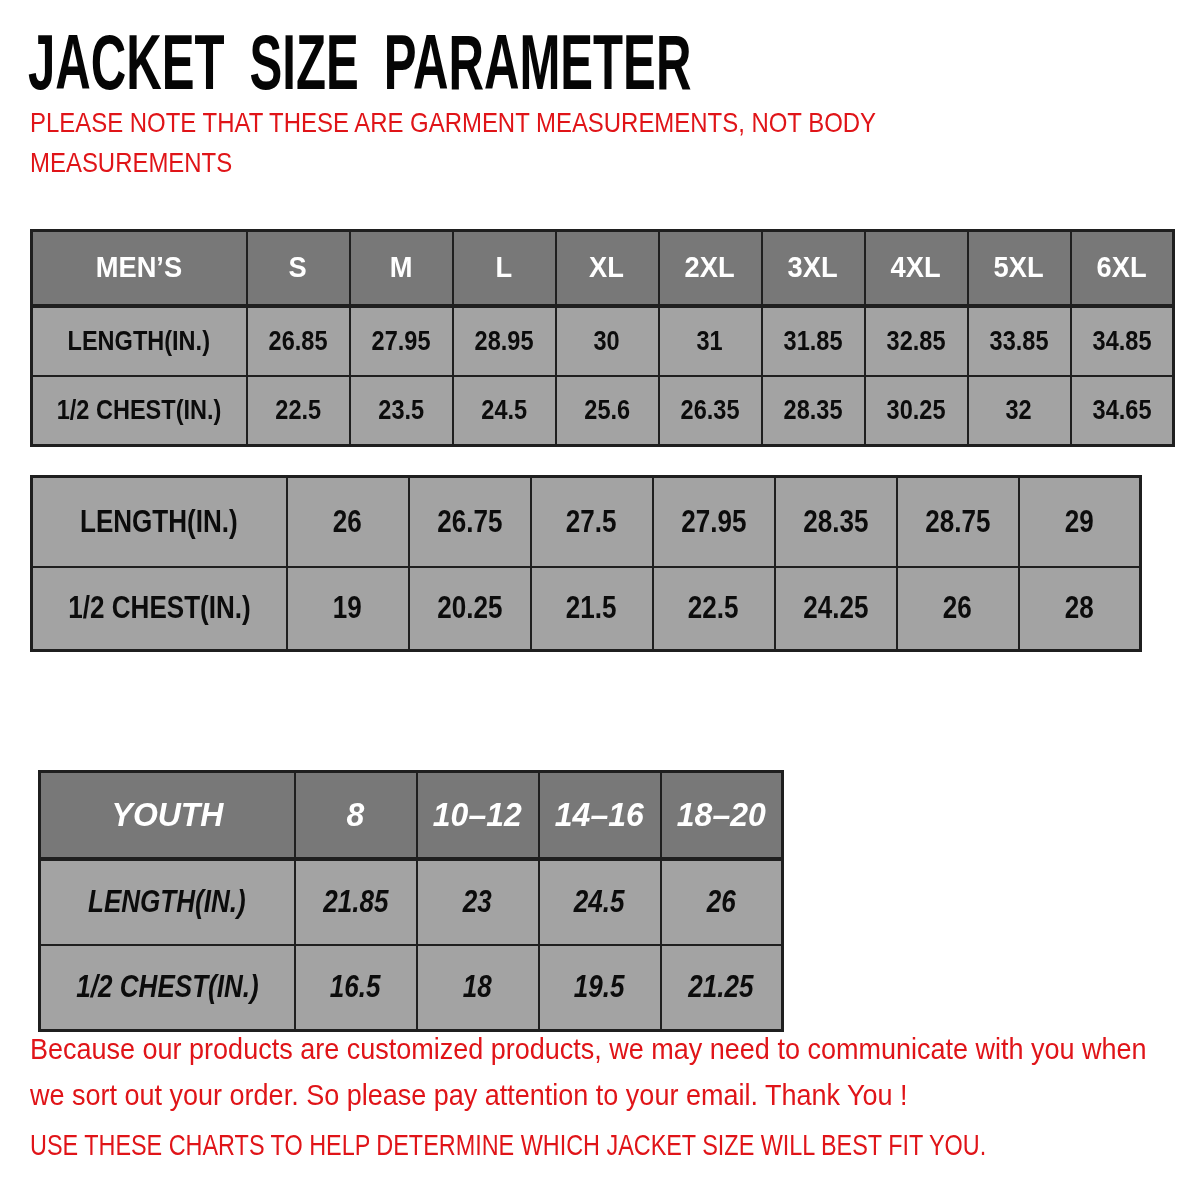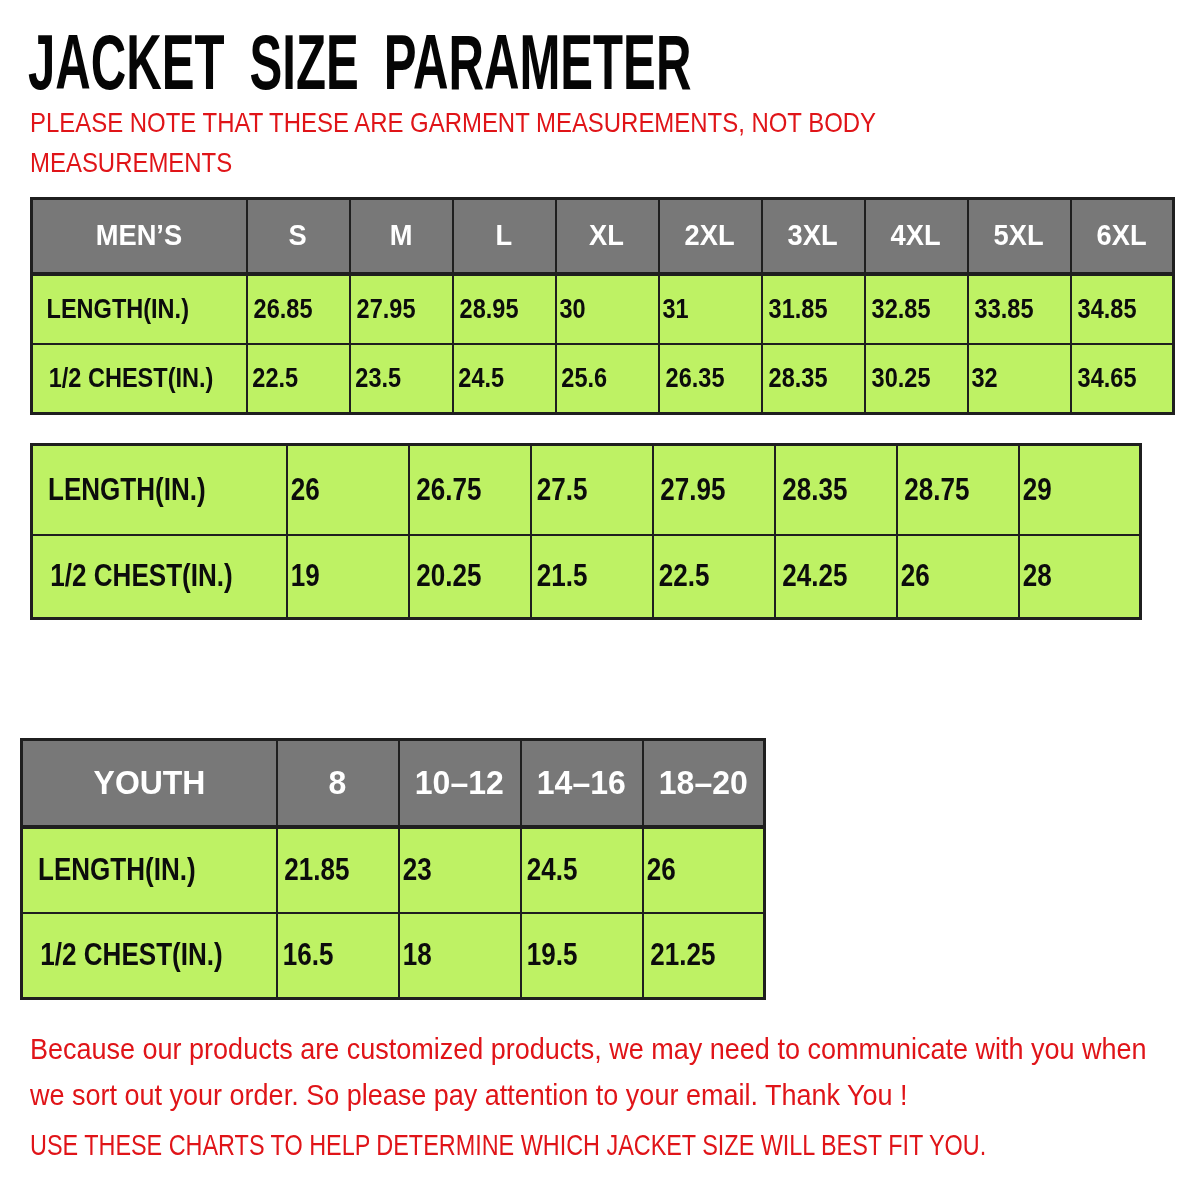--- a/index.html
+++ b/index.html
@@ -19,29 +19,29 @@
     white-space:nowrap;word-spacing:18px;letter-spacing:0px;
     transform:scaleX(.63);transform-origin:left top;
   }
   .note{
     position:absolute;left:30px;top:102px;width:1090px;
     font-size:28.5px;line-height:40px;font-weight:400;color:var(--red);
     transform:scaleX(.84);transform-origin:left top;
   }
   table.sizes{
     position:absolute;border-collapse:collapse;table-layout:fixed;
-    background:#bef264;border:3px solid var(--border);
+    background:#a3a3a3;border:3px solid var(--border);margin-top:32px;
   }
   table.sizes th{
     background:var(--header_gray);color:#ffffff;font-weight:700;
     border:2px solid var(--border);border-bottom:4px solid var(--border);
     text-align:center;padding:0;
   }
   table.sizes td{
-    border:2px solid var(--border);text-align:left;color:var(--text);
+    border:2px solid var(--border);text-align:center;color:var(--text);
     font-weight:700;padding:0;
   }
   .hc{display:inline-block;transform:scaleX(.94);white-space:nowrap;}
   .cnd{display:inline-block;transform:scaleX(.84);white-space:nowrap;}
 
   .mens{left:30px;top:197px;}
   .mens col.lab{width:215px;} .mens col.dat{width:103px;}
   .mens th{font-size:29px;}
   .mens td{font-size:28px;}
   .mens tr:nth-child(1){height:75px;}
@@ -49,21 +49,21 @@
   .mens tr:nth-child(3){height:70px;}
 
   .womens{left:30px;top:443px;}
   .womens col.lab{width:255px;} .womens col.dat{width:122px;}
   .womens th{font-size:34px;}
   .womens td{font-size:31px;}
   .womens tr:nth-child(1){height:90px;}
   .womens tr:nth-child(2){height:84px;}
   .womens tr:nth-child(3){height:84px;}
 
-  .youth{left:20px;top:738px;}
+  .youth{left:38px;top:738px;font-style:italic;}
   .youth col.lab{width:255px;} .youth col.dat{width:122px;}
   .youth th{font-size:34px;}
   .youth td{font-size:31px;}
   .youth tr:nth-child(1){height:87px;}
   .youth tr:nth-child(2){height:86px;}
   .youth tr:nth-child(3){height:86px;}
 
   .footer-para{
     position:absolute;left:30px;top:1026px;width:1270px;
     font-size:30px;line-height:46px;font-weight:400;color:var(--red);

